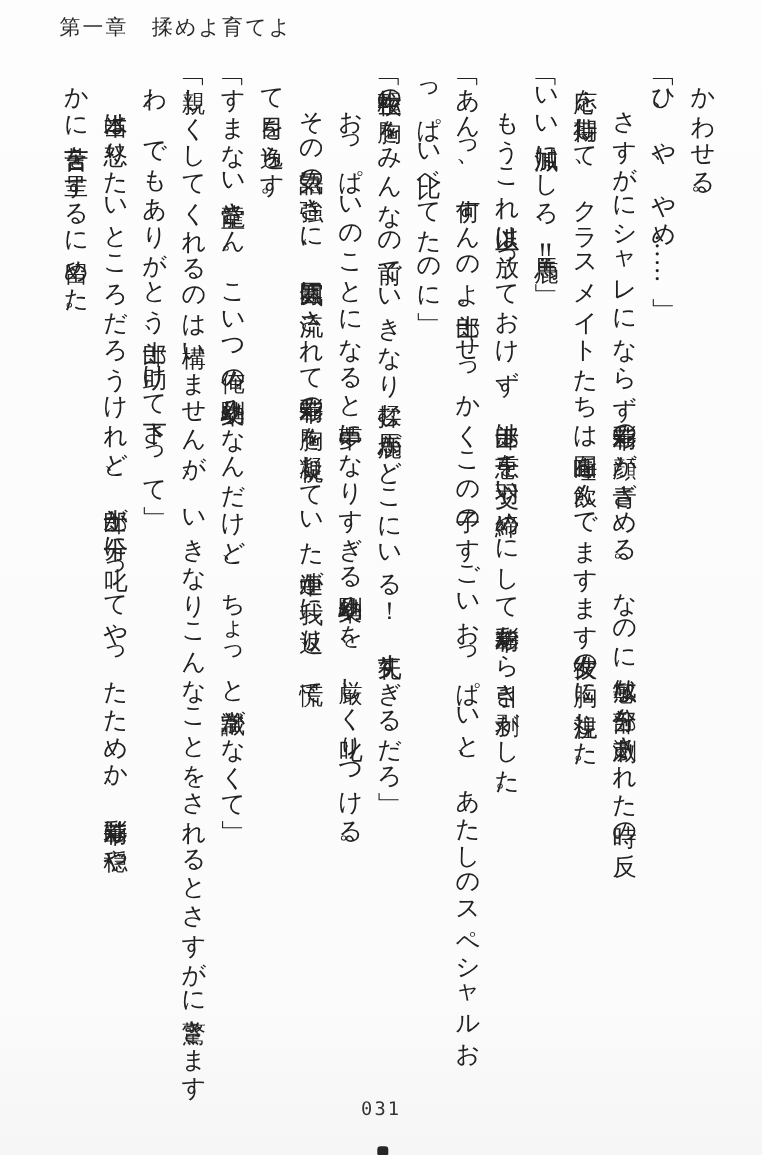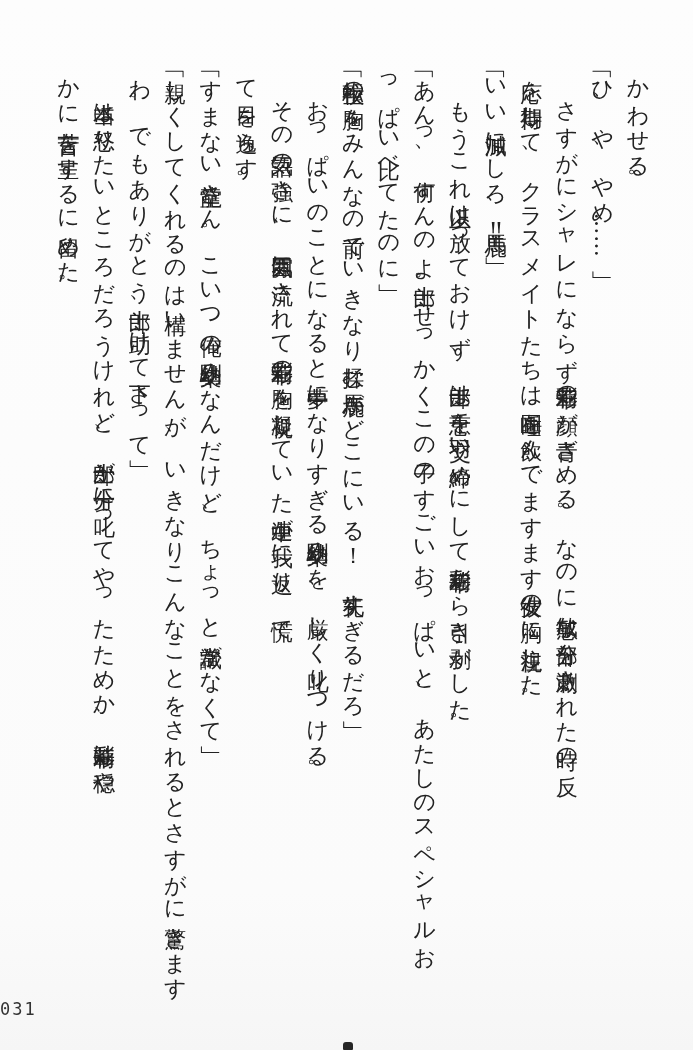--- a/index.html
+++ b/index.html
@@ -44,39 +44,41 @@
     white-space: pre;
   }
   .body-text p.tcol.indent {
     text-indent: 1em;
   }
   .page-number {
     position: absolute;
     left: 0;
     top: 999px;
     width: 100%;
+    text-align: center;
     font-family: "DejaVu Sans Mono", "Liberation Mono", monospace;
     font-size: 17px;
     letter-spacing: 2px;
     color: #333333;
   }
   .bottom-dot {
     position: absolute;
     left: 343px;
     top: 1042px;
     width: 10px;
     height: 8px;
     border-radius: 3px 3px 1px 1px;
     background: #262626;
   }
 </style>
 </head>
 <body>
 
 <div class="page">
+  <div class="chapter-header">第一章　揉めよ育てよ</div>
 
   <div class="body-text">
       <p class="tcol">かわせる。</p>
       <p class="tcol">「ひ、や、やめ……」</p>
       <p class="tcol indent">さすがにシャレにならず彩莉華の顔が青ざめる。なのに敏感な部分を刺激された時の反</p>
       <p class="tcol">応を期待して、クラスメイトたちは固唾を飲んでますます彼女の胸に注視した。</p>
       <p class="tcol">「いい加減にしろ、馬鹿‼」</p>
       <p class="tcol indent">もうこれ以上は放っておけず、士郎は千恵を羽交い締めにして彩莉華から引き剥がした。</p>
       <p class="tcol">「あんっ、何すんのよ士郎。せっかくこの子のすごいおっぱいと、あたしのスペシャルお</p>
       <p class="tcol">っぱい比べてたのに」</p>

